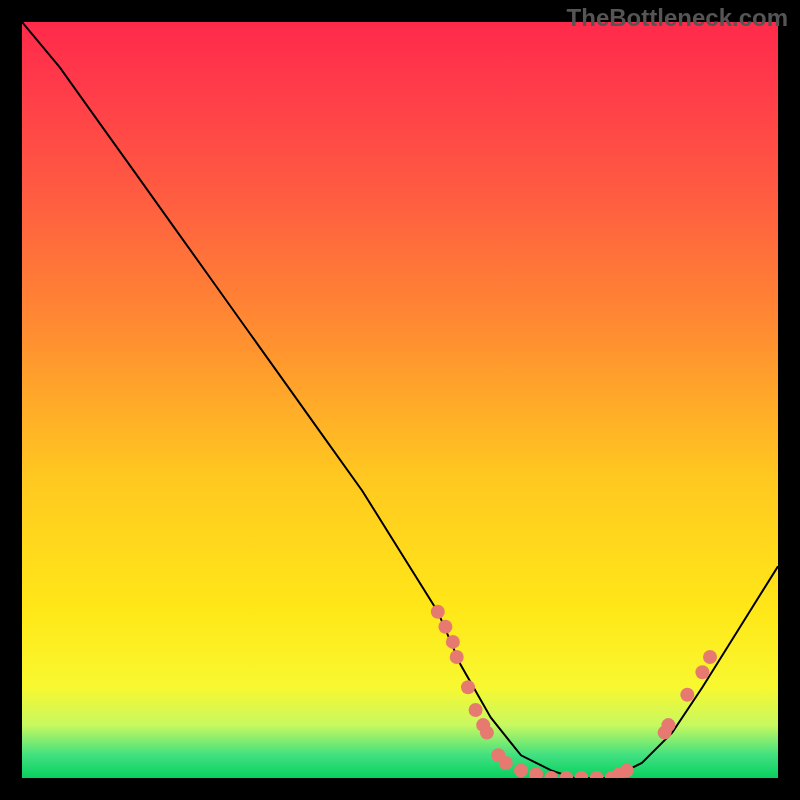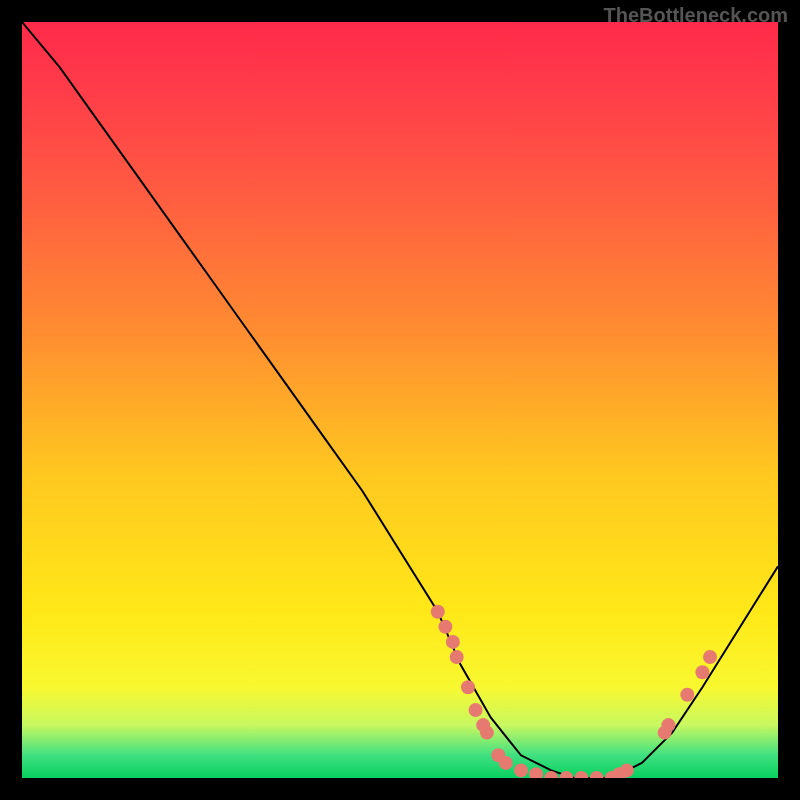--- a/index.html
+++ b/index.html
@@ -9,21 +9,21 @@
     background: #000;
     position: relative;
     font-family: Arial, sans-serif;
     overflow: hidden;
   }
   .watermark {
     position: absolute;
     top: 4px;
     right: 12px;
     color: #555;
-    font-size: 20px;
+    font-size: 24px;
     font-weight: bold;
     z-index: 10;
   }
   .plot-area {
     position: absolute;
     left: 22px;
     top: 22px;
     width: 756px;
     height: 756px;
     overflow: hidden;

